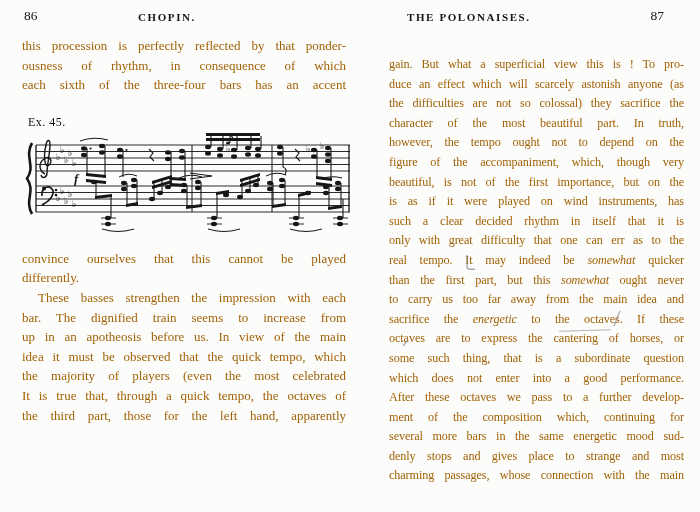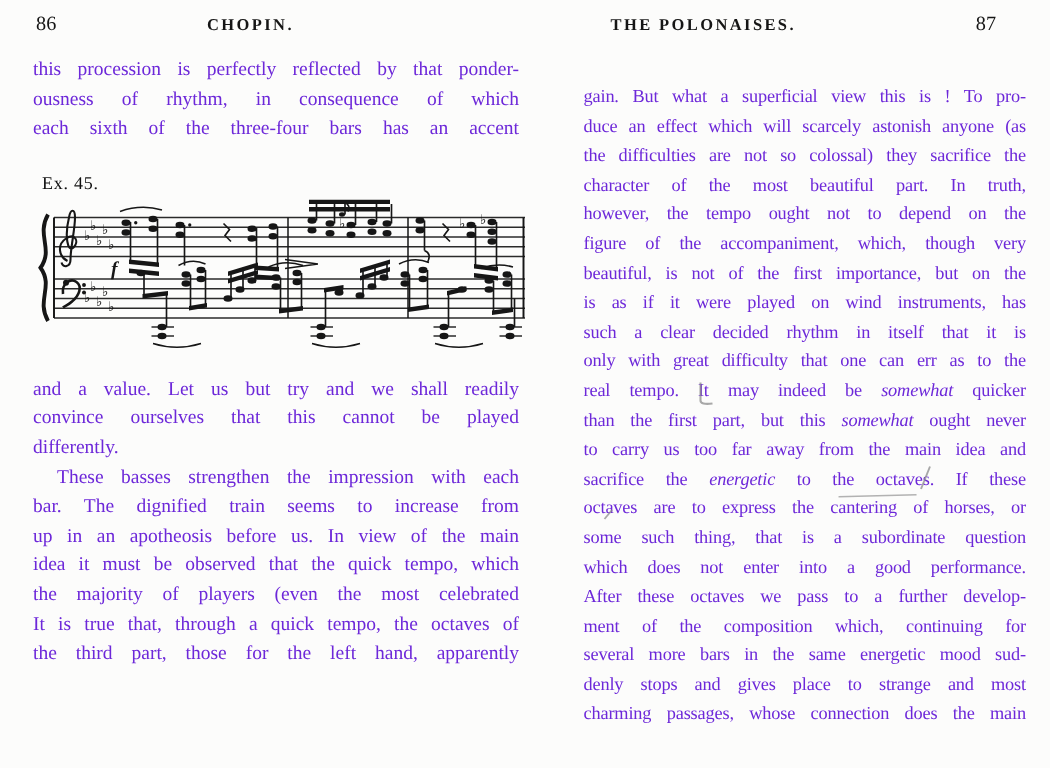--- a/index.html
+++ b/index.html
@@ -21,21 +21,21 @@
   .pagecol.left .running-head{left:116px;}
   .pagecol.right .running-head{left:18px;}
   .pagenum{position:absolute;top:0;font-size:13.5px;color:#151515;text-align:right;}
   .pagecol.left .pagenum{left:2px;}
   .pagecol.right .pagenum{right:20px;}
   .lines{margin-top:10px;}
   .pagecol.right .lines{margin-top:29px;}
   .line{
     height:19.6px;line-height:19.6px;overflow:hidden;
     text-align:justify;text-align-last:justify;
-    font-size:13px;color:#6d28d9;
+    font-size:13px;color:#a16207;
   }
   .pagecol.right .line{font-size:12.2px;letter-spacing:-0.1px;}
   .line.end{text-align-last:left;}
   .line.in{text-indent:16px;}
   .line i{font-style:italic;}
   
   .music-block{margin-top:20px;height:124px;position:relative;}
   .ex-label{font-size:12px;font-weight:normal;letter-spacing:.5px;color:#111;padding-left:6px;}
   .music-block svg{display:block;margin-top:3px;}
   .note{fill:#161616;}
@@ -240,21 +240,20 @@
             <line class="staffline" x1="311" y1="91" x2="326" y2="91"></line>
           <ellipse class="note" cx="318" cy="85" rx="3" ry="2.2"></ellipse>
             <ellipse class="note" cx="318" cy="91" rx="3" ry="2.2"></ellipse>
           <path class="stem" d="M321,85 V66"></path>
           <path class="slur" d="M80,96 Q96,101 112,96 M186,96 Q202,101 218,96 M268,96 Q284,101 300,96"></path>
         </g>
       </svg>
     </div>
 
     <div class="lines">
-        <div class="line"><span>and a value. Let us but try and we shall readily</span></div>
         <div class="line"><span>convince ourselves that this cannot be played</span></div>
         <div class="line end"><span>differently.</span></div>
         <div class="line in"><span>These basses strengthen the impression with each</span></div>
         <div class="line"><span>bar. The dignified train seems to increase from</span></div>
         <div class="line"><span>up in an apotheosis before us. In view of the main</span></div>
         <div class="line"><span>idea it must be observed that the quick tempo, which</span></div>
         <div class="line"><span>the majority of players (even the most celebrated</span></div>
         <div class="line"><span>It is true that, through a quick tempo, the octaves of</span></div>
         <div class="line"><span>the third part, those for the left hand, apparently</span></div>
       </div>
@@ -281,21 +280,21 @@
         <div class="line"><span>than the first part, but this </span><i>somewhat</i><span> ought never</span></div>
         <div class="line"><span>to carry us too far away from the main idea and</span></div>
         <div class="line"><span>sacrifice the </span><i>energetic</i><span> to the octaves. If these</span></div>
         <div class="line"><span>octaves are to express the cantering of horses, or</span></div>
         <div class="line"><span>some such thing, that is a subordinate question</span></div>
         <div class="line"><span>which does not enter into a good performance.</span></div>
         <div class="line"><span>After these octaves we pass to a further develop-</span></div>
         <div class="line"><span>ment of the composition which, continuing for</span></div>
         <div class="line"><span>several more bars in the same energetic mood sud-</span></div>
         <div class="line"><span>denly stops and gives place to strange and most</span></div>
-        <div class="line"><span>charming passages, whose connection does the main</span></div>
+        <div class="line"><span>charming passages, whose connection with the main</span></div>
       </div>
 
     <div class="pencil" style="left:74px;top:246px;">
       <svg width="14" height="18">
           <path d="M4,1 V13 Q4,16 12,15" fill="none" stroke="#8d8d8d" stroke-width="1.4"></path>
         </svg>
     </div>
     <div class="pencil" style="left:222px;top:302px;">
       <svg width="12" height="18">
           <path d="M9,1 L3,16" fill="none" stroke="#8d8d8d" stroke-width="1.3"></path>

